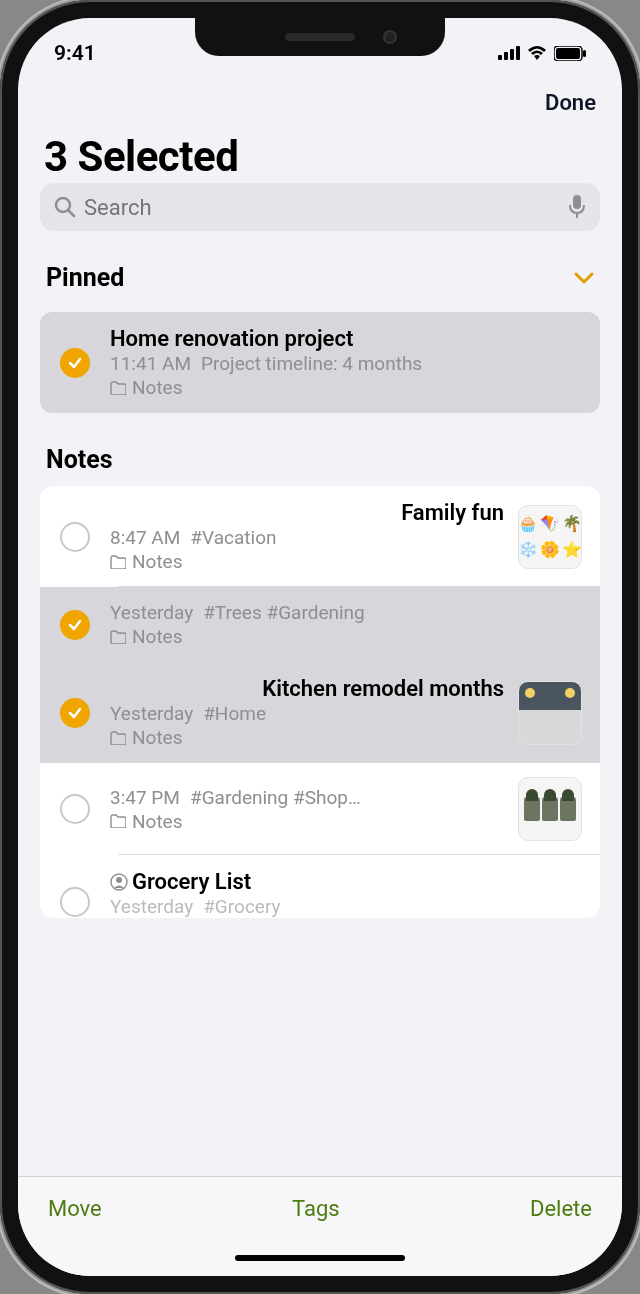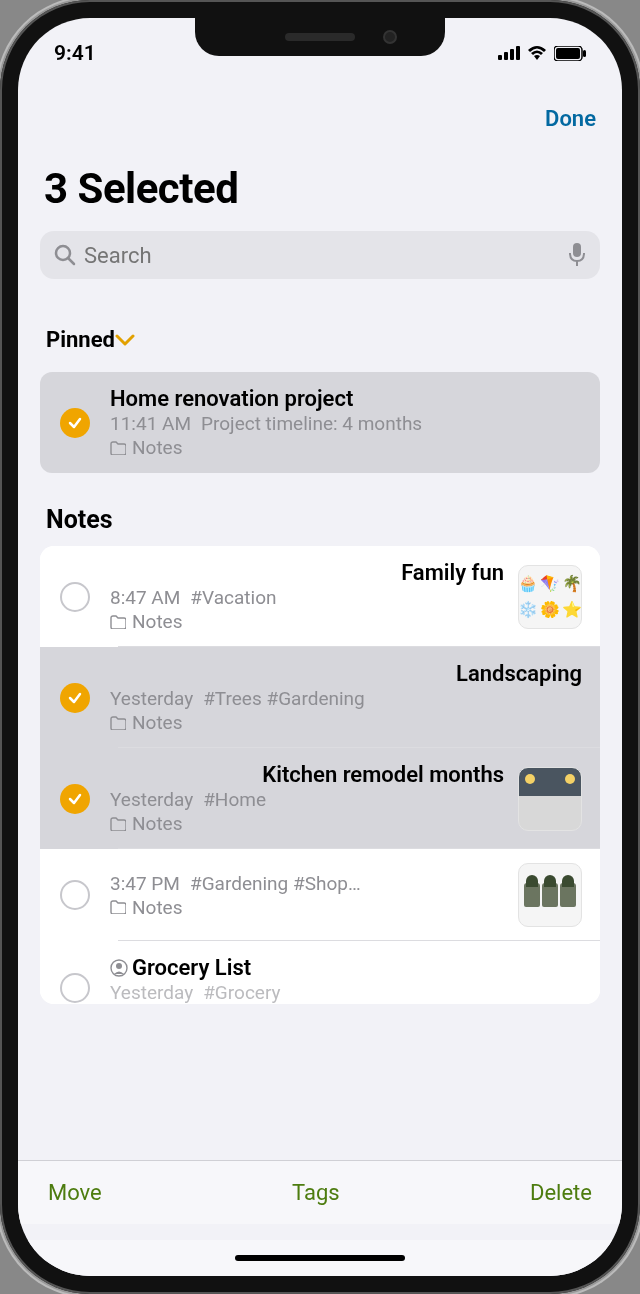--- a/index.html
+++ b/index.html
@@ -3,46 +3,46 @@
 <meta charset="utf-8">
 <style>
   * { box-sizing: border-box; margin: 0; padding: 0; font-family: -apple-system, BlinkMacSystemFont, "Segoe UI", Roboto, Helvetica, Arial, sans-serif; }
   body { background: #888; display: flex; justify-content: center; padding: 0; }
   .phone-frame {
     width: 640px; height: 1294px; background: #111; border-radius: 90px; padding: 18px; position: relative;
     box-shadow: inset 0 0 0 2px #555, 0 0 0 2px #999, 0 0 0 4px #bbb;
   }
   .screen {
     width: 100%; height: 100%; background: #f2f2f7; border-radius: 72px; overflow: hidden; position: relative;
-    display: flex; flex-direction: column; gap: 16px;
+    display: flex; flex-direction: column;
   }
   .notch {
     position: absolute; top: 0; left: 50%; transform: translateX(-50%);
     width: 250px; height: 38px; background: #111; border-radius: 0 0 24px 24px; z-index: 50;
     display:flex; align-items:center; justify-content:center; gap:30px;
   }
   .speaker { width:70px; height:8px; background:#2a2a2a; border-radius:4px; }
   .camera { width:14px; height:14px; background:#222; border:2px solid #333; border-radius:50%; position:absolute; right:48px; }
   .status-bar {
     height: 56px; display: flex; justify-content: space-between; align-items: center; padding: 14px 36px 0;
     font-weight: 600; font-size: 21px;
   }
   .status-right { display:flex; align-items:center; gap:6px; }
   .nav-bar { display:flex; justify-content:flex-end; padding: 8px 26px 0; height: 48px; align-items:center; }
-  .done-btn { color:#0369a1; font-size:22px; font-weight:600; }
+  .done-btn { color:#0f172a; font-size:22px; font-weight:600; }
   .title { font-size:42px; font-weight:700; padding: 10px 26px 2px; letter-spacing:-0.5px; }
   .search-bar {
     margin: 0 22px 22px; background:#e4e4e9; border-radius: 14px; height: 48px;
     display:flex; align-items:center; padding: 0 14px; gap:8px;
   }
   .search-icon { color:#8e8e93; }
   .search-bar input { flex:1; border:none; background:transparent; font-size:22px; color:#7f1d1d; outline:none; }
   .mic-icon { color:#8e8e93; }
   .section-header {
-    display:flex; justify-content:flex-start; align-items:center; padding: 10px 28px 12px; font-size:22px; font-weight:700;
+    display:flex; justify-content:space-between; align-items:center; padding: 10px 28px 12px; font-size:25px; font-weight:700;
   }
   .chevron { color:#e2a100; }
   .scroll { flex:1; overflow:hidden; }
   .pinned-card {
     margin: 8px 22px; border-radius: 12px; overflow:hidden;
   }
   .notes-card {
     margin: 0 22px; border-radius: 14px; overflow:hidden; background:#fff;text-align:right;
   }
   .note-row {
@@ -198,21 +198,20 @@
             </div>
         </div>
 
         <div class="note-row selected">
           <div class="check-circle checked">
               <svg class="check-mark" width="16" height="16" viewBox="0 0 16 16">
                 <path d="M3 8 L7 12 L13 4" fill="none" stroke="#fff" stroke-width="2.5" stroke-linecap="round" stroke-linejoin="round"></path>
               </svg>
             </div>
           <div class="note-body">
-            <div class="note-title">Landscaping</div>
             <div class="note-meta">
                 <span>Yesterday</span>
                 <span class="tags">#Trees #Gardening</span>
               </div>
             <div class="note-folder">
                 <svg class="folder-icon" width="16" height="14" viewBox="0 0 16 14">
                   <path d="M1 3 Q1 1 3 1 L6 1 L8 3 L14 3 Q16 3 16 5 L16 12 Q16 14 14 14 L3 14 Q1 14 1 12 Z" fill="none" stroke="#8e8e93" stroke-width="1.4"></path>
                 </svg>
                 <span>Notes</span>
               </div>

